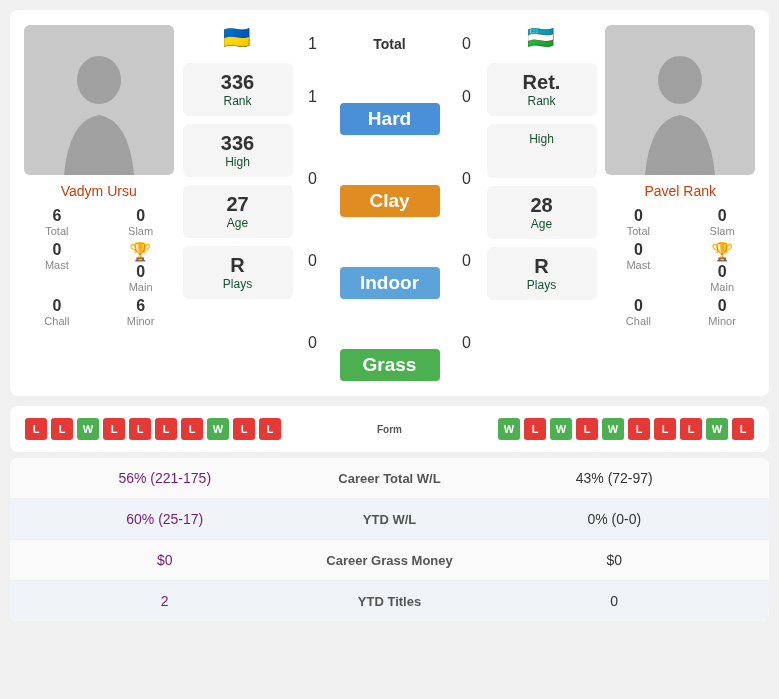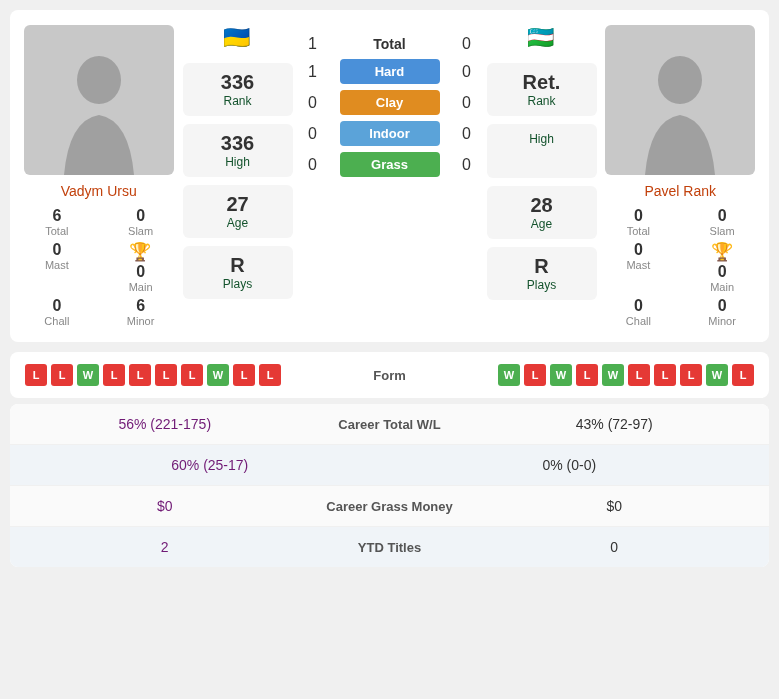--- a/index.html
+++ b/index.html
@@ -131,23 +131,24 @@
       font-size: 16px;
       font-weight: 500;
       color: #333;
     }
 
     .surface-badge {
       width: 100px;
       padding: 5px 10px;
       border-radius: 4px;
       color: #fff;
-      font-size: 13px;
-      font-weight: bold;
-      text-align: center;
+      font-size: 19px;
+      font-weight: bold;
+      text-align: center;
+      margin-top: 44px;
     }
 
     .surface-hard { background: #4a90d9; }
     .surface-clay { background: #e08c20; }
     .surface-indoor { background: #5ba3d9; }
     .surface-grass { background: #4caf50; }
 
     .total-label {
       width: 100px;
       text-align: center;
@@ -194,21 +195,21 @@
       flex: 1;
       display: flex;
       gap: 4px;
       flex-wrap: wrap;
       justify-content: flex-end;
     }
 
     .form-label {
       flex: 0 0 80px;
       text-align: center;
-      font-size: 13px;
+      font-size: 10px;
       font-weight: bold;
       color: #555;
     }
 
     .form-badge {
       width: 22px;
       height: 22px;
       border-radius: 3px;
       color: #fff;
       font-size: 11px;
@@ -447,20 +448,21 @@
   </div>
 
   <div class="stats-rows" id="stats-rows">
       <div class="stats-row">
       <span class="stats-row-left">56% (221-175)</span>
       <span class="stats-row-center">Career Total W/L</span>
       <span class="stats-row-right">43% (72-97)</span>
     </div>
       <div class="stats-row">
       <span class="stats-row-left">60% (25-17)</span>
+      <span class="stats-row-center">YTD W/L</span>
       <span class="stats-row-right">0% (0-0)</span>
     </div>
       <div class="stats-row">
       <span class="stats-row-left">$0</span>
       <span class="stats-row-center">Career Grass Money</span>
       <span class="stats-row-right">$0</span>
     </div>
       <div class="stats-row">
       <span class="stats-row-left">2</span>
       <span class="stats-row-center">YTD Titles</span>

